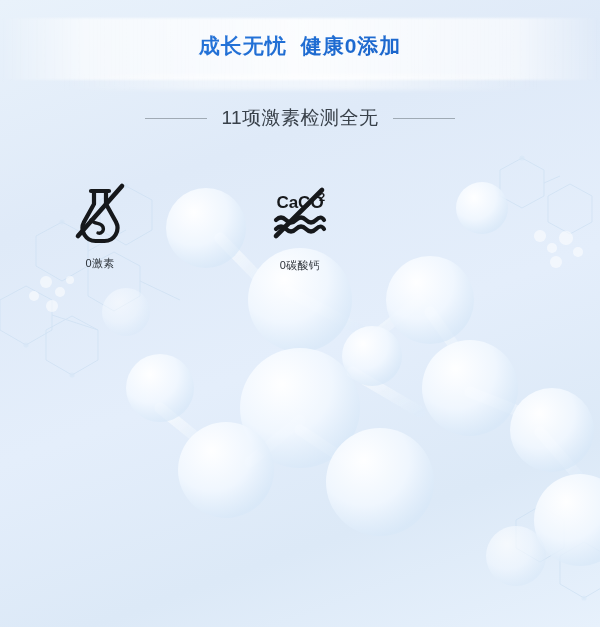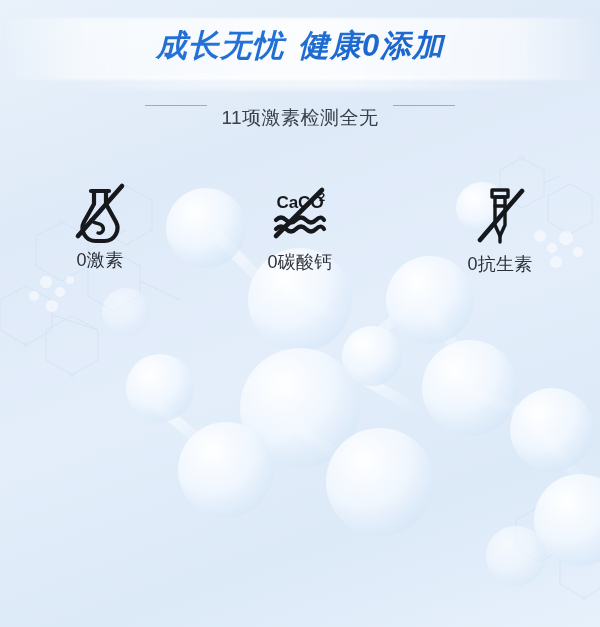--- a/index.html
+++ b/index.html
@@ -60,41 +60,40 @@
     filter: blur(2px);
   }
 
   
   .headline {
     position: absolute;
     top: 26px;
     left: 0;
     right: 0;
     text-align: center;
-    font-size: 31px;
+    font-size: 21px;
     font-weight: bold;
     letter-spacing: 1px;
     line-height: 40px;
     background: linear-gradient(165deg, #1f5fbe 0%, #2473d8 38%, #1b66cc 65%, #2a86e8 100%);
     -webkit-background-clip: text;
     background-clip: text;
     color: transparent;
     -webkit-text-fill-color: transparent;
     white-space: nowrap;
-    font-style: italic;
   }
   .headline .gap { display: inline-block; width: 14px; }
 
   .subline {
     position: absolute;
     top: 105px;
     left: 0;
     right: 0;
     display: flex;
-    align-items: flex-start;
+    align-items: center;
     justify-content: center;
     gap: 14px;
   }
   .subline .rule {
     width: 62px;
     height: 1px;
     background: #8a949e;
     opacity: .75;
   }
   .subline .sub-text {
@@ -126,22 +125,22 @@
     display: flex;
     align-items: center;
     justify-content: center;
   }
   .icon-box svg {
     width: 72px;
     height: 72px;
     display: block;
   }
   .cell-label {
-    margin-top: 0;
-    font-size: 18px;
+    margin-top: 8px;
+    font-size: 11px;
     color: #2b3138;
     letter-spacing: .3px;
     white-space: nowrap;
   }
 
   
   .grid .row1 .icon-box { margin-top: 12px; }
   .grid .row2 .icon-box { margin-top: 14px; text-align: center; }
   .grid .row3 .icon-box { margin-top: 16px; }
 
@@ -276,27 +275,15 @@
           <path class="sk" d="M12 53 q5 -5 10 0 t10 0 t10 0 t10 0 t8 0"></path>
           <line class="slash" x1="12" y1="60" x2="58" y2="14"></line>
         </svg>
       </div>
       <div class="cell-label">0碳酸钙</div>
     </div>
 
 
 
 
-    <div class="cell row3">
-      <div class="icon-box">
-        <svg viewBox="0 0 72 72">
-          <path class="sk-thin" d="M28 12 h16 v7 h-16 Z"></path>
-          <path class="sk-thin" d="M31 19 h10 v28 l-5 11 l-5 -11 Z"></path>
-          <line class="sk-thin" x1="31" y1="28" x2="41" y2="28"></line>
-          <line class="sk-thin" x1="36" y1="58" x2="36" y2="64"></line>
-          <line class="slash" x1="16" y1="62" x2="58" y2="13"></line>
-        </svg>
-      </div>
-      <div class="cell-label">0抗生素</div>
-    </div>
 
   </div>
 </div>
 
 </body></html>

